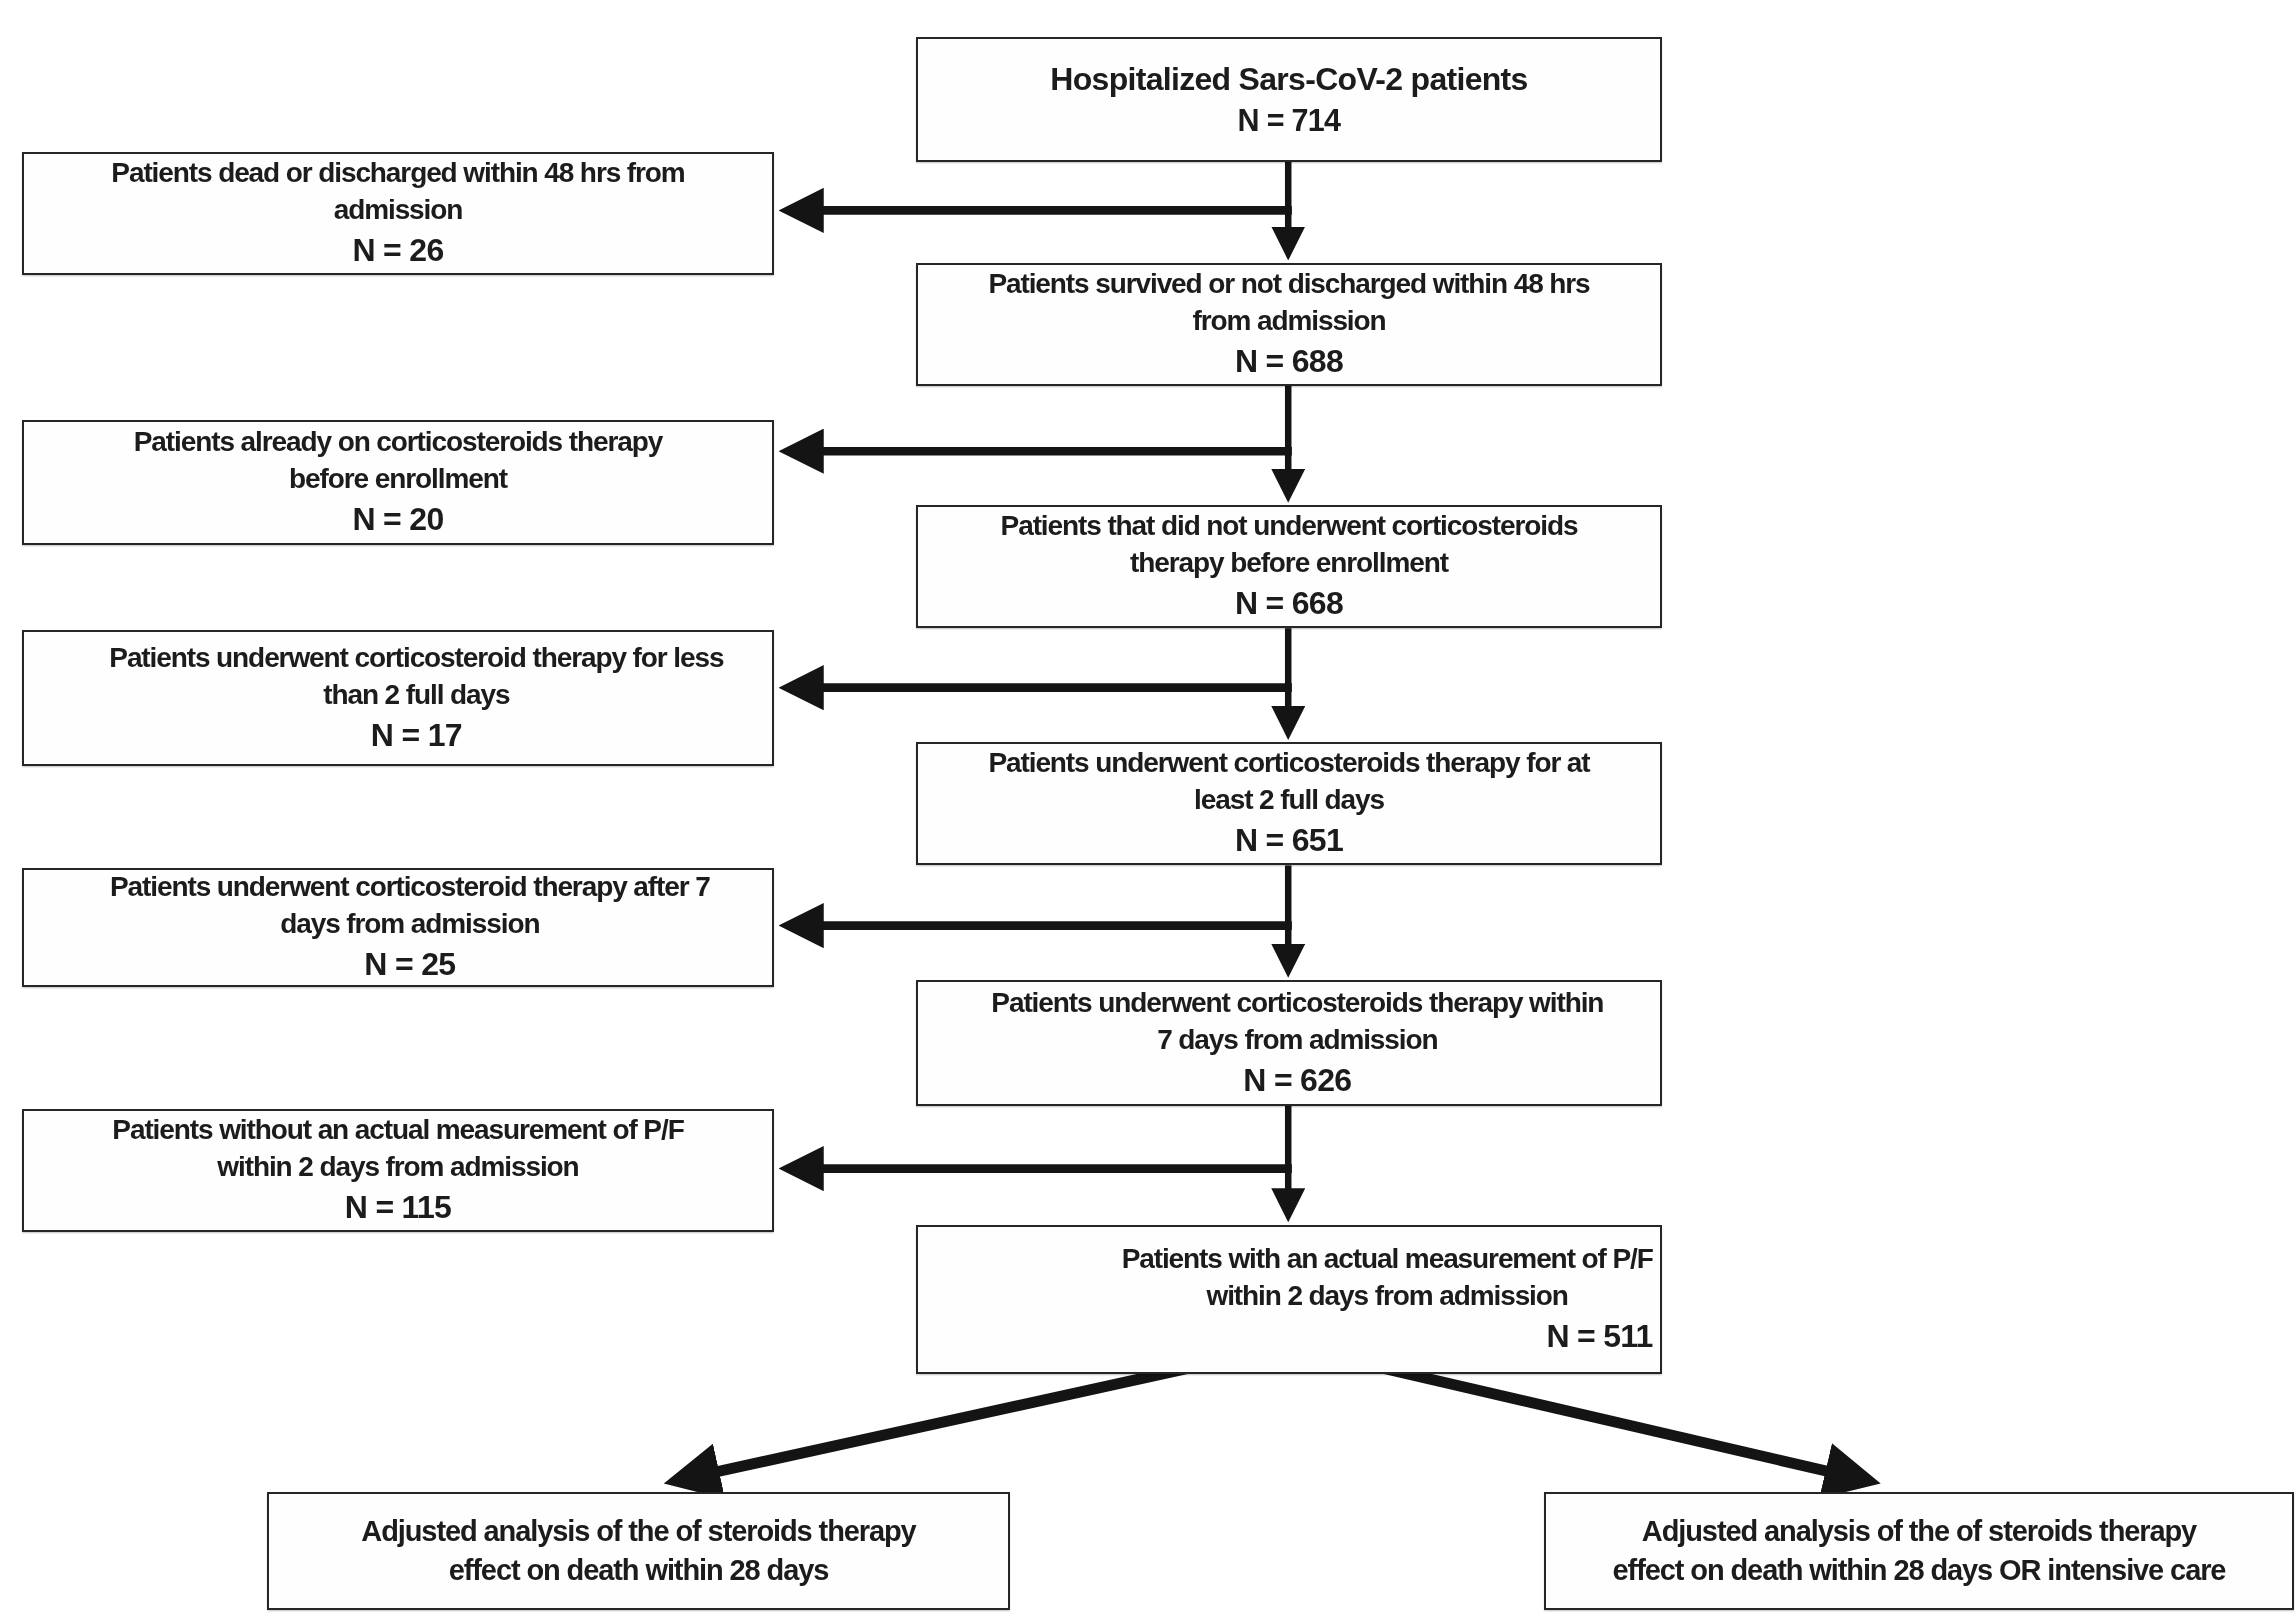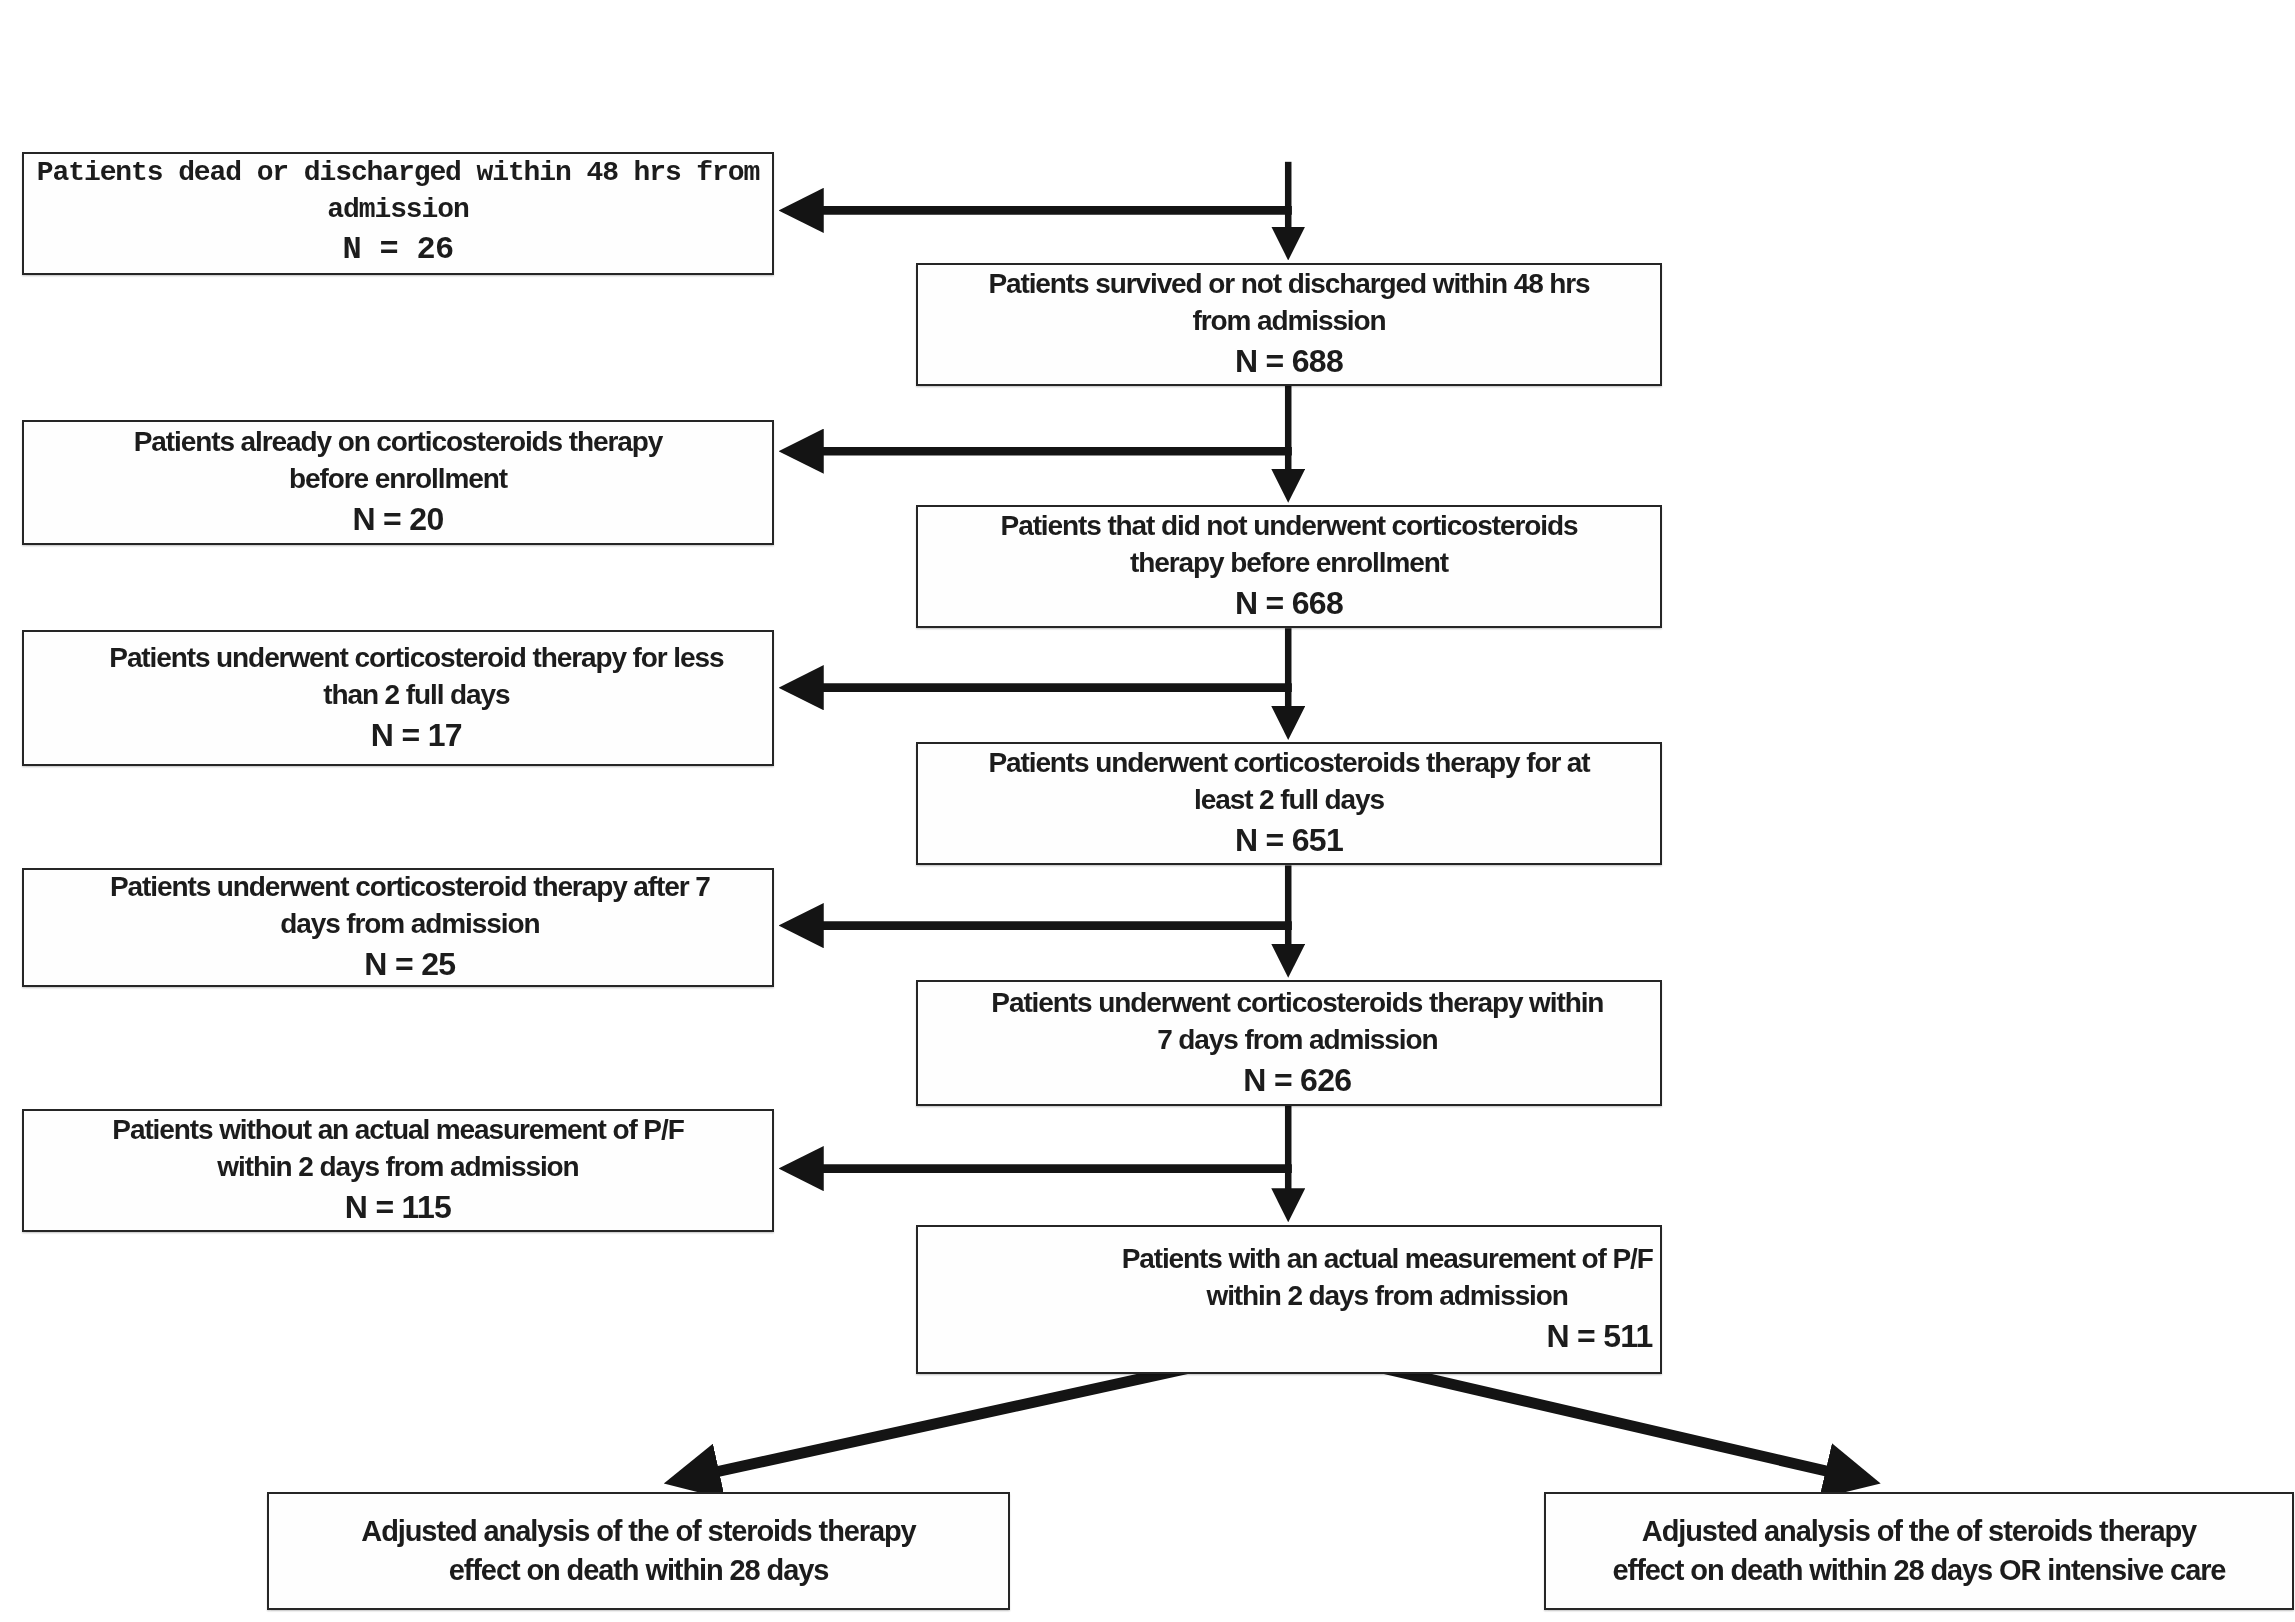--- a/index.html
+++ b/index.html
@@ -50,21 +50,21 @@
   .center-col { left: 916px; width: 746px; }
   .left-col   { left: 22px;   width: 752px; }
 
   #box-top   { top: 37px;   height: 125px; }
   #box-main2 { top: 263px;  height: 123px; }
   #box-main3 { top: 505px;  height: 123px; }
   #box-main4 { top: 742px; height: 123px; }
   #box-main5 { top: 980px; height: 126px; padding-left: 24px; }
   #box-main6 { top: 1225px; height: 149px; align-items: flex-end; }
 
-  #box-ex1 { top: 152px;  height: 123px; font-family: Liberation Mono, monospace; }
+  #box-ex1 { top: 152px;  height: 123px; }
   #box-ex2 { top: 393px;  height: 125px; margin-top: 27px; }
   #box-ex3 { top: 630px;  height: 136px; padding-left: 44px; }
   #box-ex4 { top: 868px; height: 119px; padding-left: 31px; }
   #box-ex5 { top: 1109px; height: 123px; }
 
   #box-out1 { top: 1492px; left: 267px;  width: 743px; height: 118px; }
   #box-out2 { top: 1492px; left: 1544px; width: 750px; height: 118px; }
 
   #arrows {
     position: absolute;
@@ -123,20 +123,24 @@
     </g>
 
     <g>
       <line class="d" x1="1776" y1="1856" x2="938" y2="2040" marker-end="url(#ah)"></line>
     </g>
     <g>
       <line class="d" x1="1776" y1="1856" x2="2570" y2="2040" marker-end="url(#ah)"></line>
     </g>
   </svg>
 
+  <div class="box center-col" id="box-top">
+    <div class="label">Hospitalized Sars-CoV-2 patients</div>
+    <div class="count">N = 714</div>
+  </div>
 
   <div class="box center-col" id="box-main2">
     <div class="label">Patients survived or not discharged within 48 hrs
 from admission</div>
     <div class="count">N = 688</div>
   </div>
 
   <div class="box center-col" id="box-main3">
     <div class="label">Patients that did not underwent corticosteroids
 therapy before enrollment</div>

